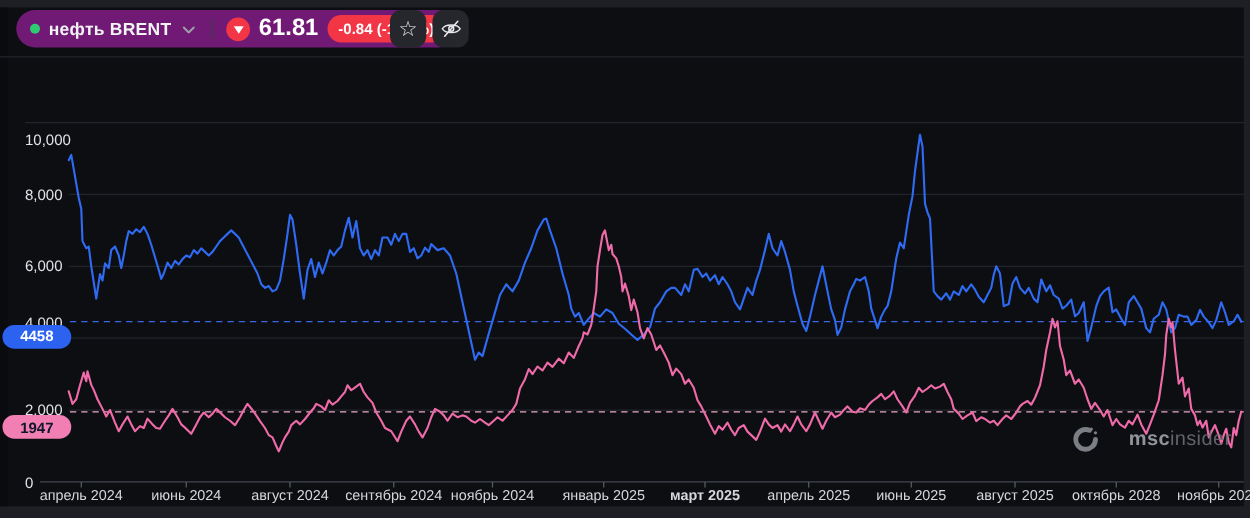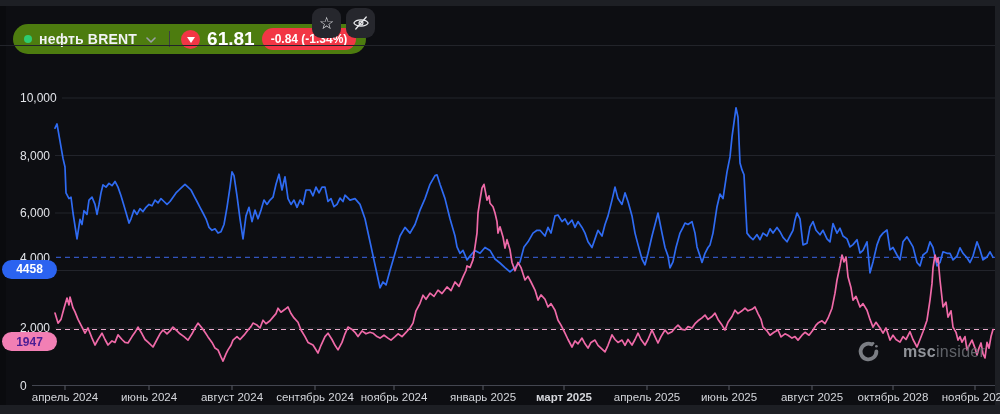--- a/index.html
+++ b/index.html
@@ -1,22 +1,22 @@
 <!DOCTYPE html>
 <html><head>
 <meta charset="utf-8">
 <style>
   html,body{margin:0;padding:0;background:#1d1f24;}
   *{box-sizing:border-box;font-family:"Liberation Sans","DejaVu Sans",sans-serif;}
   .app{position:relative;width:1000px;height:414px;background:#1d1f24;overflow:hidden;}
   .panel{position:absolute;left:0;top:6px;width:995px;height:399px;background:#0d0e12;}
   .left-edge{position:absolute;left:0;top:6px;width:6px;height:399px;background:#0a0b0e;}
   .hdr-line{position:absolute;left:0;top:45px;width:995px;height:1px;background:#22242a;}
-  .inst-pill{position:absolute;left:13px;top:24px;height:30px;display:flex;align-items:center;
-    background:#4d7c0f;border-radius:15px;padding:0 10px 0 11px;gap:7px;cursor:pointer;}
+  .inst-pill{position:absolute;left:13px;top:8px;height:30px;display:flex;align-items:center;
+    background:#701a75;border-radius:15px;padding:0 10px 0 11px;gap:7px;cursor:pointer;}
   .dot{width:8px;height:8px;border-radius:50%;background:#2ecc71;flex:0 0 auto;}
   .inst-name{color:#f2f3f5;font-size:14px;font-weight:700;letter-spacing:.2px;white-space:nowrap;}
   .chev{margin:2px 2px 0 2px;}
   .vdiv{width:1px;height:16px;background:#3c3e45;margin:0 4px;}
   .dir-circle{width:19px;height:19px;border-radius:50%;background:#f23645;display:flex;align-items:center;justify-content:center;}
   .tri{width:0;height:0;border-left:4px solid transparent;border-right:4px solid transparent;border-top:6px solid #ffffff;margin-top:1px;}
   .price{color:#ffffff;font-size:19px;font-weight:700;}
   .chg{background:#f23645;color:#ffffff;font-size:12px;font-weight:700;padding:4px 9px;border-radius:11px;white-space:nowrap;}
   .sq-btn{position:absolute;top:8px;width:29px;height:30px;background:#26272d;border:none;border-radius:9px;
     display:flex;align-items:center;justify-content:center;cursor:pointer;padding:0;}
@@ -80,40 +80,40 @@
       <line x1="709" x2="709" y1="325.5" y2="330" stroke="#5a5d66" stroke-width="1"></line>
       <line x1="792" x2="792" y1="325.5" y2="330" stroke="#5a5d66" stroke-width="1"></line>
       <line x1="873" x2="873" y1="325.5" y2="330" stroke="#5a5d66" stroke-width="1"></line>
       <line x1="955" x2="955" y1="325.5" y2="330" stroke="#5a5d66" stroke-width="1"></line>
       <line x1="0" x2="975" y1="197.3" y2="197.3" stroke="#3b66e8" stroke-width="1" stroke-dasharray="5 4"></line>
       <line x1="0" x2="975" y1="269.5" y2="269.5" stroke="#e9aacb" stroke-width="1" stroke-dasharray="5 4"></line>
       <polyline points="35,68.2 37,63.9 40,81.1 43,98.4 45,107.0 46,132.9 49,138.6 51,137.2 53,153.0 57,178.9 60,159.3 62,164.5 64,150.7 67,154.4 69,140.1 72,137.2 75,144.4 77,154.4 79,144.4 81,132.9 83,124.8 86,127.1 89,123.4 92,125.7 95,121.4 98,127.1 101,135.8 104,145.8 107,155.9 109,163.1 111,158.8 114,150.1 117,154.4 120,148.7 123,151.6 126,147.3 129,144.4 132,145.8 135,140.1 138,142.9 141,138.6 144,141.5 147,144.4 150,141.5 153,137.2 156,132.9 159,130.0 162,127.1 165,124.3 168,127.1 171,130.0 174,135.8 177,141.5 180,147.3 183,153.0 186,158.8 189,167.4 192,170.3 195,168.8 198,173.1 201,171.7 204,164.5 207,147.3 210,127.1 212,111.9 214,115.6 217,135.8 220,158.8 223,178.9 226,155.9 229,147.3 232,161.6 235,150.1 238,158.8 241,150.1 244,140.1 247,144.4 250,140.1 253,137.2 256,124.3 259,114.2 262,130.0 265,116.8 268,138.6 271,144.4 274,140.1 277,147.3 280,140.1 283,144.4 286,130.0 290,130.0 293,135.8 296,127.1 299,132.9 302,127.1 305,127.1 308,141.5 311,138.6 314,146.7 317,144.4 320,138.1 323,141.5 325,135.2 330,140.1 335,138.6 340,144.4 345,158.8 350,181.8 355,204.8 360,227.8 363,222.0 366,224.9 370,210.5 375,193.3 380,176.0 385,167.4 390,173.1 395,164.5 400,150.1 405,138.6 410,124.3 415,115.6 417,114.8 420,124.3 425,138.6 430,158.8 435,176.0 437,186.9 440,193.3 443,190.4 447,199.9 450,196.1 455,190.4 460,193.3 465,187.5 470,190.4 475,199.0 480,203.0 485,207.6 490,211.9 495,207.6 500,201.9 504,186.9 508,181.8 513,173.1 517,170.3 520,170.3 525,176.0 528,167.4 531,173.1 535,155.9 538,155.0 542,161.6 545,158.8 548,164.5 552,160.2 555,167.4 558,161.6 562,167.4 565,173.1 568,181.8 572,187.5 575,178.9 578,170.3 582,176.0 585,164.5 588,155.9 592,140.1 595,127.1 598,138.6 602,144.4 605,132.9 608,141.5 612,155.9 615,173.1 618,184.6 622,199.0 625,204.8 628,193.3 632,176.0 635,164.5 638,153.0 642,173.1 645,187.5 648,196.1 650,207.9 653,201.9 656,187.5 660,173.1 663,167.4 665,163.1 668,164.5 672,161.6 675,173.1 677,186.9 680,196.1 682,202.5 685,193.3 688,187.5 690,184.9 693,173.1 697,146.7 700,134.0 703,138.6 707,111.9 710,96.9 712,76.8 716,47.8 718,57.3 720,103.0 722,109.9 724,114.8 727,173.1 730,176.9 733,179.7 737,174.6 740,179.7 743,173.1 747,176.0 750,168.8 753,173.1 757,167.4 760,171.7 763,177.4 767,181.8 770,176.0 773,170.3 775,159.9 777,153.0 780,158.8 783,184.9 787,183.2 790,166.8 793,161.6 796,170.3 800,174.8 803,170.3 807,178.9 810,181.8 813,163.6 817,173.1 820,168.2 823,176.0 827,178.9 830,186.9 833,184.6 837,179.7 840,193.0 843,190.4 847,181.8 850,212.8 853,201.9 857,184.9 860,176.9 863,173.1 867,170.0 870,189.8 873,187.5 877,195.0 880,199.9 883,181.8 887,176.9 890,181.8 893,186.9 897,202.5 900,205.9 903,195.0 907,191.8 910,181.8 913,187.5 917,205.9 920,202.5 923,191.8 927,193.3 930,193.3 933,199.9 937,196.1 940,187.8 943,193.3 947,197.8 950,202.5 953,196.1 957,181.8 960,189.8 963,199.9 967,197.0 970,191.8 973,197.3" fill="none" stroke="#2f6bf2" stroke-width="1.7" stroke-linejoin="round" stroke-linecap="round"></polyline>
       <polyline points="35,253.1 38,263.1 41,259.4 44,248.2 47,238.1 49,245.0 50,237.0 53,247.9 55,251.9 58,259.4 62,267.1 65,273.2 68,268.0 72,278.1 75,285.0 78,279.5 82,273.2 85,279.5 88,285.0 92,280.9 95,282.4 98,274.9 102,279.5 105,282.4 108,283.0 112,276.6 115,272.3 118,267.1 122,273.8 125,279.5 128,282.1 133,287.0 137,279.5 140,273.8 143,270.0 147,273.8 150,270.9 153,267.1 157,270.9 160,273.8 164,276.6 168,280.1 172,273.8 175,268.0 178,263.1 182,268.0 185,272.3 188,276.9 192,282.4 195,288.1 198,289.9 201,296.8 203,301.1 206,293.9 208,289.9 211,285.3 213,280.1 217,276.6 220,279.5 224,275.2 228,270.0 231,266.6 233,263.1 237,265.1 240,268.0 243,260.2 246,263.7 250,260.8 253,257.1 256,253.6 258,248.2 261,252.2 265,249.3 268,247.0 271,253.6 274,257.9 278,262.3 281,270.0 285,276.6 288,282.4 293,285.0 298,293.0 301,285.3 305,276.6 308,273.2 312,279.5 315,285.3 318,289.9 322,282.4 325,273.8 328,267.1 332,269.4 335,272.3 338,276.6 342,270.9 346,273.8 350,272.3 353,273.2 357,276.6 360,278.1 364,275.2 368,278.1 371,280.1 375,276.6 378,273.8 382,276.6 386,272.3 390,268.0 393,263.1 396,250.8 400,243.3 403,235.2 406,239.3 410,233.2 414,236.4 418,230.1 422,233.5 427,226.9 431,230.6 435,222.0 439,226.3 443,216.8 446,210.5 447,205.9 450,207.6 453,199.9 455,186.9 457,173.1 458,153.0 460,140.1 462,128.0 464,124.3 467,140.1 469,135.8 470,143.2 473,146.7 475,153.0 477,161.6 478,173.1 480,166.8 483,176.9 485,188.1 487,179.7 490,189.8 492,202.5 495,210.8 498,202.5 501,207.6 505,220.0 508,216.3 511,222.0 515,230.1 518,240.1 521,234.9 525,239.3 528,247.0 531,243.6 535,250.2 538,260.2 541,265.1 545,273.2 548,279.5 552,287.0 555,280.9 558,283.8 562,278.1 565,283.8 568,288.1 571,282.4 575,280.1 578,285.3 581,288.1 585,291.9 588,285.3 592,274.9 595,279.5 598,282.4 602,280.1 605,285.3 608,279.5 612,285.0 615,279.5 618,273.2 621,279.5 625,285.0 628,279.5 632,270.0 635,276.6 638,283.0 641,276.6 645,270.0 648,273.8 652,271.7 655,268.0 658,265.1 662,269.4 665,270.0 668,266.6 672,268.0 675,263.7 678,260.8 682,257.9 685,255.1 688,259.4 692,256.5 695,253.1 698,259.4 702,265.1 705,270.0 708,262.3 712,256.5 715,250.2 718,253.6 722,250.8 725,248.2 728,250.8 732,249.3 735,247.0 738,253.6 741,259.4 743,267.1 747,270.9 750,275.2 754,272.3 758,270.0 761,276.9 765,273.8 768,275.2 772,278.1 775,276.6 778,280.1 782,275.2 785,272.3 789,275.2 793,270.0 796,265.1 798,263.1 802,260.8 805,263.7 808,258.2 812,248.2 815,233.2 817,220.0 820,205.9 822,195.0 824,201.9 826,197.0 828,216.8 831,227.8 833,240.1 836,236.4 840,247.0 843,243.6 847,250.2 850,259.4 853,267.1 856,262.3 860,268.0 863,273.2 866,268.0 870,280.1 873,275.2 876,279.5 880,282.1 883,276.6 886,279.5 890,271.7 893,279.5 897,287.0 900,279.5 903,271.7 907,260.2 910,240.1 912,223.4 913,207.9 915,195.0 917,201.9 918,197.8 920,220.0 923,247.0 926,242.1 928,257.1 931,250.8 933,267.1 936,272.3 938,280.1 940,276.6 942,282.1 945,276.6 947,289.9 950,283.8 952,280.1 955,288.1 957,295.0 959,288.1 961,283.0 963,293.9 965,297.9 967,282.4 969,288.1 971,276.6 973,269.5" fill="none" stroke="#ef6aa8" stroke-width="1.7" stroke-linejoin="round" stroke-linecap="round"></polyline>
     </svg>
   <div id="overlay">
-      <div class="ylab" style="top: 90px;">10,000</div>
+      <div class="ylab" style="top: 104px;">10,000</div>
       <div class="ylab" style="top: 147.5px;">8,000</div>
       <div class="ylab" style="top: 205px;">6,000</div>
       <div class="ylab" style="top: 250px;">4,000</div>
       <div class="ylab" style="top: 320px;">2,000</div>
       <div class="ylab" style="top: 377.5px;">0</div>
       <div class="xlab" style="left: 65px;">апрель 2024</div>
       <div class="xlab" style="left: 149px;">июнь 2024</div>
       <div class="xlab" style="left: 232px;">август 2024</div>
       <div class="xlab" style="left: 315px;">сентябрь 2024</div>
       <div class="xlab" style="left: 394px;">ноябрь 2024</div>
       <div class="xlab" style="left: 483px;">январь 2025</div>
       <div class="xlab" style="left: 564px; font-weight: bold;">март 2025</div>
       <div class="xlab" style="left: 647px;">апрель 2025</div>
       <div class="xlab" style="left: 729px;">июнь 2025</div>
       <div class="xlab" style="left: 812px;">август 2025</div>
       <div class="xlab" style="left: 893px;">октябрь 2028</div>
       <div class="xlab" style="left: 975px;">ноябрь 2025</div>
       <div class="badge" style="top: 247.832px; background: rgb(43, 99, 240); color: rgb(255, 255, 255);">4458</div>
-      <div class="badge" style="top: 320.024px; background: rgb(242, 127, 180); color: #4c1d95;">1947</div>
+      <div class="badge" style="top: 320.024px; background: rgb(242, 127, 180); color: #0f172a;">1947</div>
     </div>
 
   <div class="wm">
     <svg width="21" height="21" viewBox="0 0 24 24">
       <path d="M21 12 a9 9 0 1 1 -5.5 -8.3" fill="none" stroke="#8f9298" stroke-width="4.4" stroke-linecap="round"></path>
       <circle cx="17.2" cy="2.6" r="1.5" fill="#8f9298"></circle>
       <circle cx="21" cy="6" r="1.5" fill="#8f9298"></circle>
     </svg>
     <span><span class="wm-bold">msc</span><span class="wm-light">insider</span></span>
   </div>

